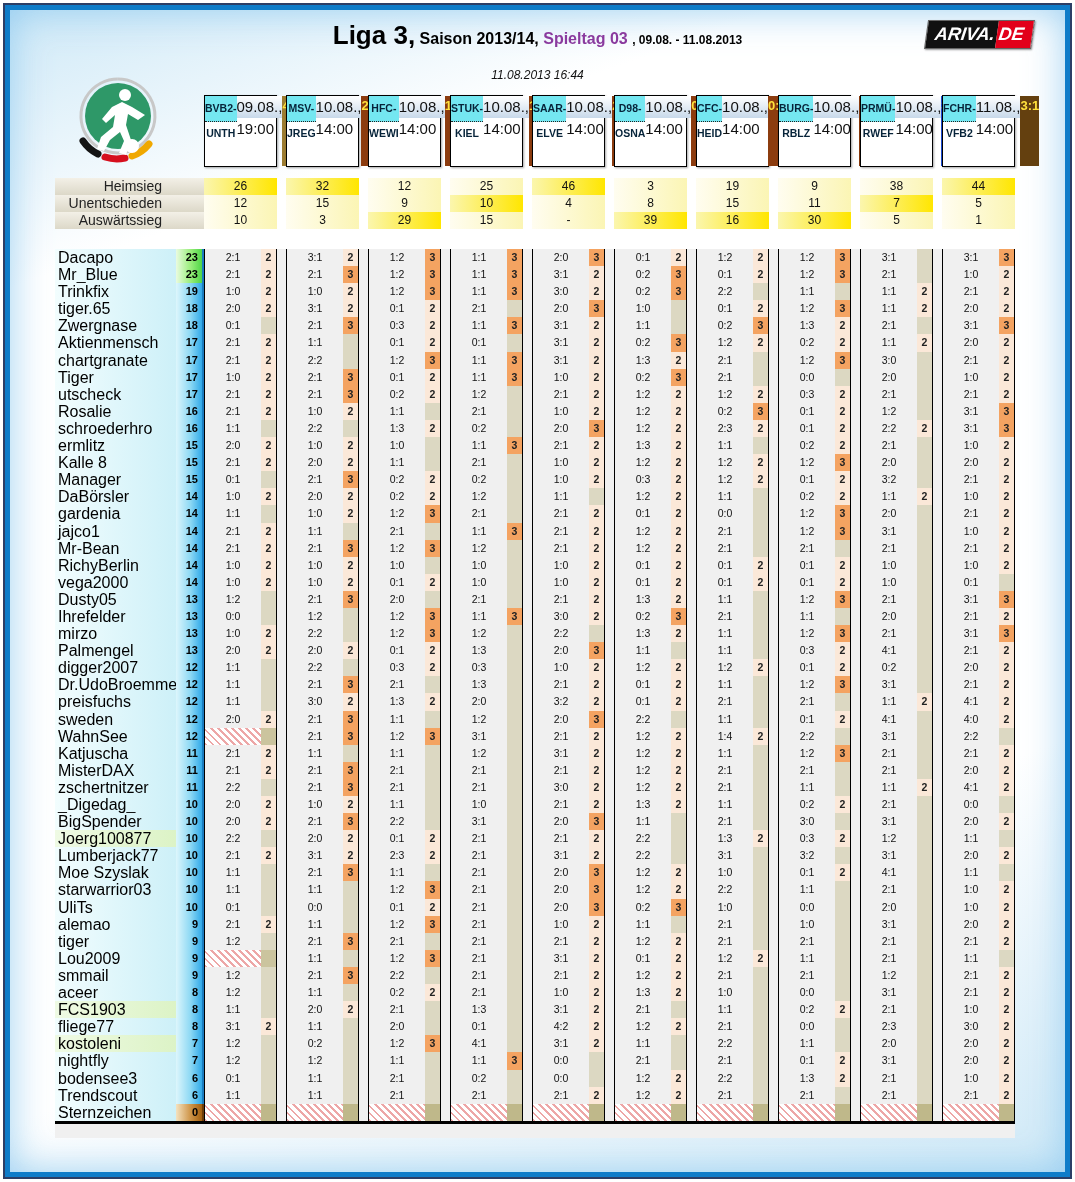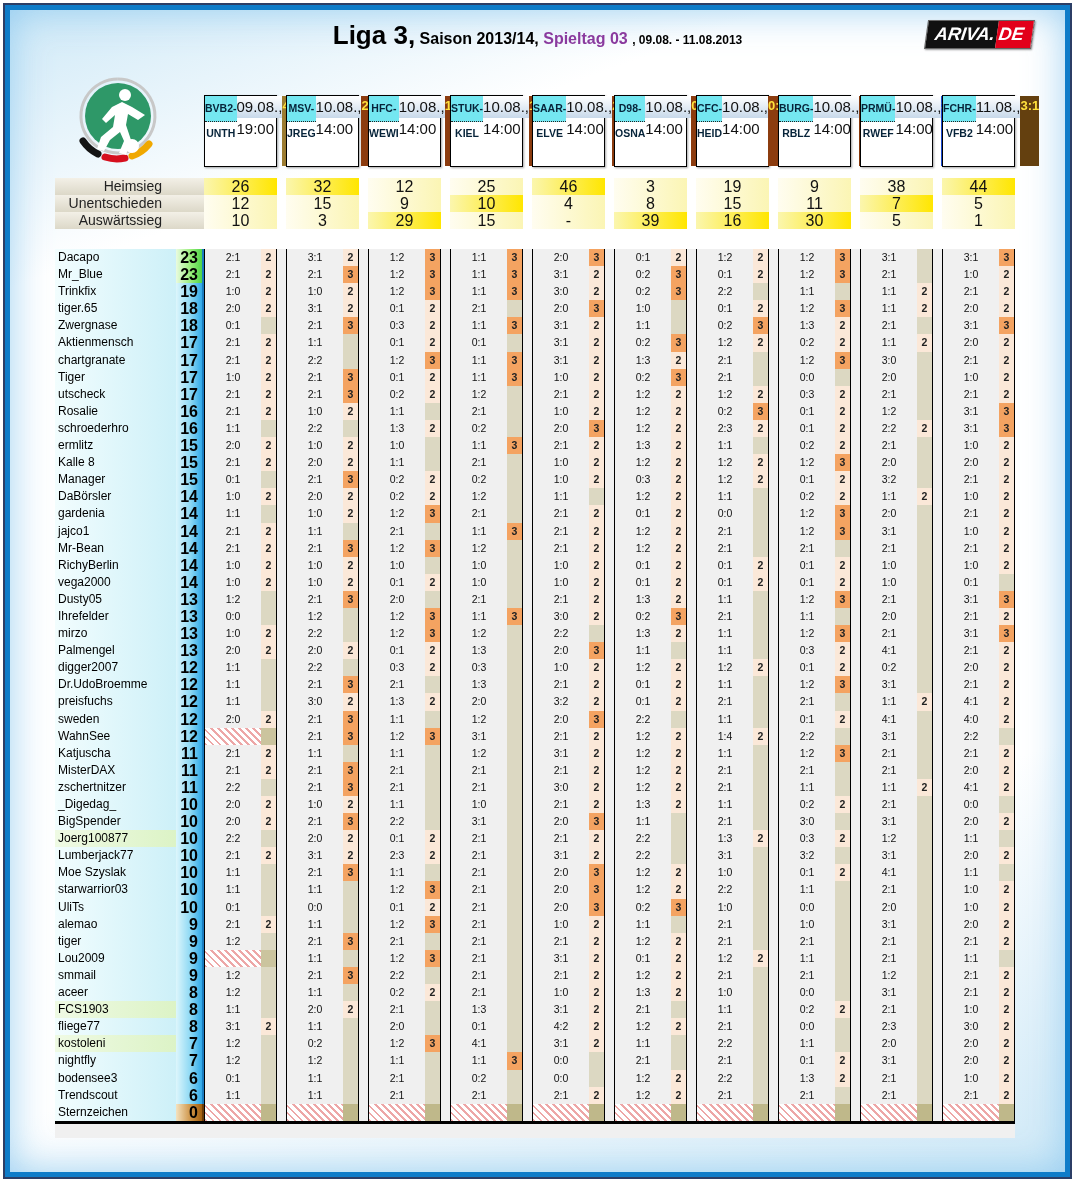--- a/index.html
+++ b/index.html
@@ -32,34 +32,34 @@
   
   .mblock{grid-column:span 2;border:1px solid #000;display:flex;flex-direction:row;background:#fff;box-shadow:1px 1px 2px rgba(0,0,0,.35);}
   .mteam{height:25px;background:#74e7f1;border-bottom:1px dotted #222;
          font-weight:bold;font-size:10.5px;line-height:25px;text-align:center;color:#062339;}
   .mdate{height:22px;background:linear-gradient(180deg,#ffffff 0%,#c8d9ea 100%);
          font-size:15px;line-height:22px;text-align:left;color:#111;}
   .mres{flex:1;font-weight:bold;font-size:13px;line-height:20px;text-align:center;color:#ffe23c;}
   
   .slabel{grid-column:span 2;background:linear-gradient(180deg,#f3f0e7 0%,#dcd8c8 100%);
           font-size:14px;line-height:17px;text-align:right;padding-right:42px;color:#222;}
-  .sval{grid-column:span 2;font-size:16px;line-height:17px;text-align:center;color:#111;
+  .sval{grid-column:span 2;font-size:12px;line-height:17px;text-align:center;color:#111;
         background:linear-gradient(90deg,#fffdf0 0%,#fbf5b4 100%);}
   .sval.hl{background:linear-gradient(90deg,#fbf6ae 0%,#ffe600 100%);}
   
   .gp-h{background:linear-gradient(180deg,#dcd6f0,#b6abdd);color:#3c2c7c;font-weight:bold;
         font-size:11.5px;line-height:18px;text-align:center;border-radius:3px 3px 0 0;}
   .p-h{background:linear-gradient(180deg,#f8d6d6,#e9b6b6);color:#9c2a33;font-weight:bold;
        font-size:11px;line-height:19px;text-align:center;border:1px solid #444;border-bottom:none;
        clip-path:polygon(35% 0,100% 0,100% 100%,0 100%,0 45%);}
   
-  .namec{font-size:12px;line-height:17.1px;padding-left:3px;white-space:nowrap;overflow:hidden;color:#000;
+  .namec{font-size:16px;line-height:17.1px;padding-left:3px;white-space:nowrap;overflow:hidden;color:#000;
          background:linear-gradient(90deg,#f2fdfe 0%,#cdf0f8 100%);}
   .namec.hl{background:linear-gradient(90deg,#effae4 0%,#dcf3c6 100%);}
-  .gpc{font-weight:bold;font-size:16px;line-height:17.1px;text-align:right;padding-right:4px;
+  .gpc{font-weight:bold;font-size:11px;line-height:17.1px;text-align:right;padding-right:4px;
        border-right:2px solid #1a7dc0;color:#000;}
   .gp-blue{background:linear-gradient(90deg,#ddf6fc 0%,#8ed9f4 55%,#30a9e9 100%);}
   .gp-green{background:linear-gradient(90deg,#eafbe0 0%,#9bee7d 55%,#4fd647 100%);}
   .gp-zero{background:linear-gradient(90deg,#f4e2c0 0%,#cf964a 55%,#a35f0e 100%);border-right-color:#6b3c08;}
   .pred{border-left:1px solid #000;font-size:10.5px;line-height:17.1px;text-align:center;color:#111;}
   .pred.hatch{background:repeating-linear-gradient(45deg,#eda7a7 0 2px,#ffffff 2px 5px);}
   .pts{border-right:1px solid #000;font-weight:600;font-size:10.5px;line-height:17.1px;text-align:center;color:#222;}
   .p3{background:#f4a361;}
   .p2{background:#fbe8d8;}
   .p0{background:#dcd8c2;}
@@ -79,20 +79,21 @@
       <span class="t2"> Saison 2013/14, </span>
       <span class="t3">Spieltag 03</span>
       <span class="t4">, 09.08. - 11.08.2013</span>
     </div>
 
     <div class="ariva">
       <span class="ariva-main">ARIVA.</span>
       <span class="ariva-de">DE</span>
     </div>
 
+    <div class="timestamp">11.08.2013 16:44</div>
 
     <div class="liga-logo">
       <svg viewBox="0 0 100 100" width="100" height="100">
         <path d="M50 9 a37 37 0 1 1 -0.1 0" fill="none" stroke="#c8c8c8" stroke-width="3"></path>
         <circle cx="50" cy="46" r="33" fill="#2e9868"></circle>
         <path d="M15 71 A38 38 0 0 0 30 84" stroke="#141414" stroke-width="7" fill="none" stroke-linecap="round"></path>
         <path d="M37 87 A38 38 0 0 0 57 88" stroke="#d60f1e" stroke-width="7" fill="none" stroke-linecap="round"></path>
         <path d="M64 86 A38 38 0 0 0 81 74" stroke="#f0a800" stroke-width="7" fill="none" stroke-linecap="round"></path>
         <g fill="#ffffff">
           <circle cx="57" cy="25" r="6"></circle>

